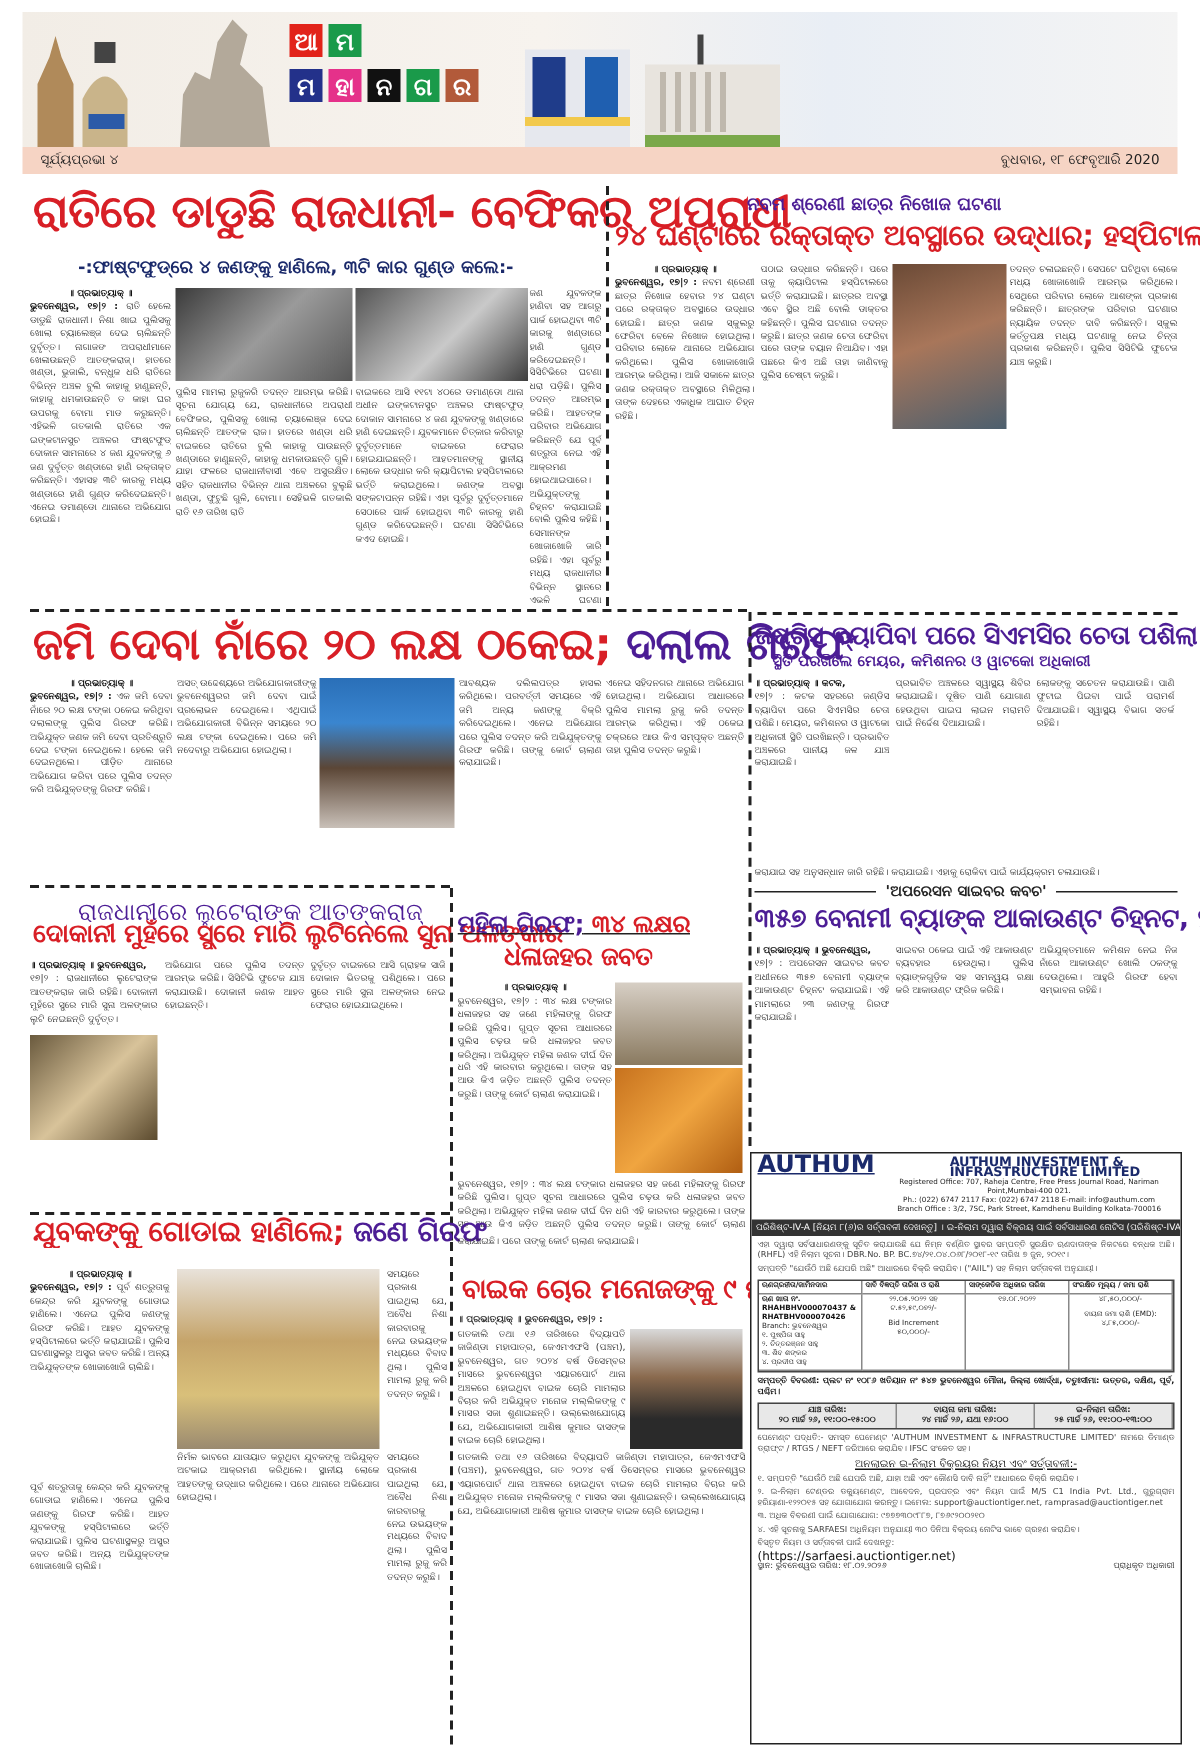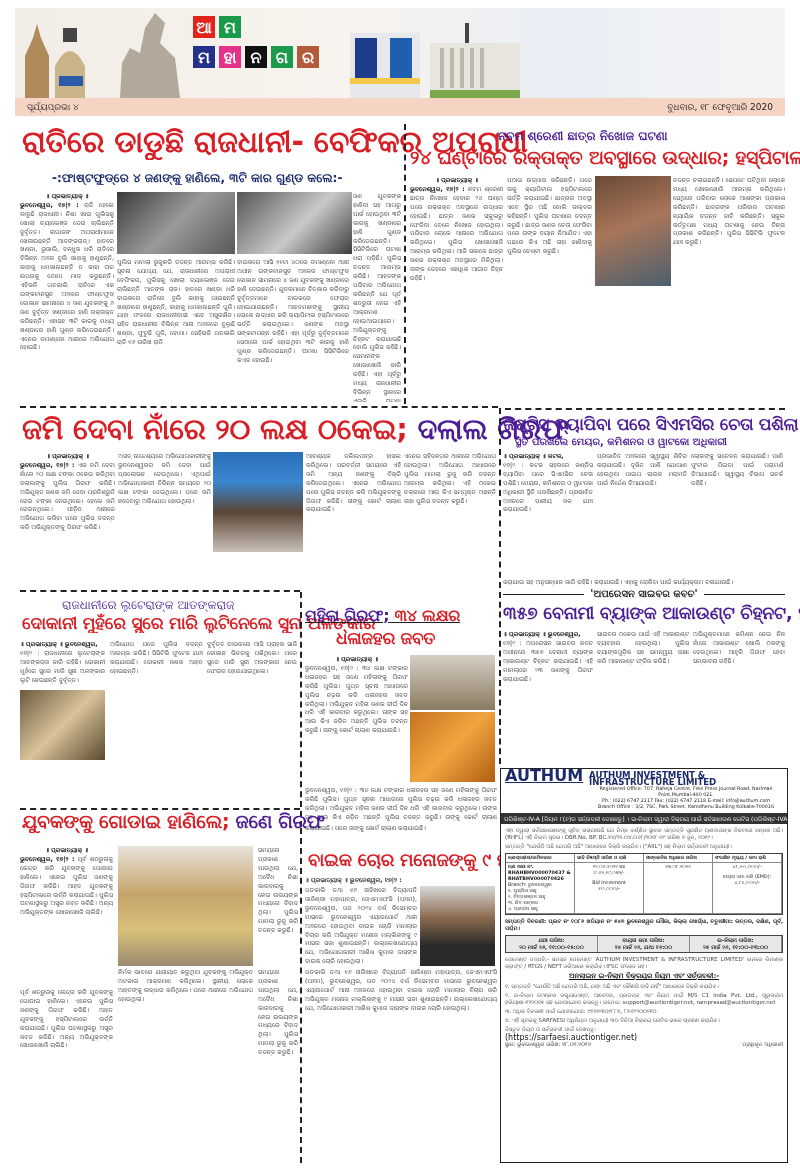--- a/index.html
+++ b/index.html
@@ -27,30 +27,30 @@
   .body-text { position: absolute; font-size: 6.2px; line-height: 8.9px; color: #333; text-align: justify; overflow: hidden; }
   .byline { font-weight: bold; color: #111; }
   .dash-h { position: absolute; height: 0; border-top: 2px dashed #222; }
   .dash-v { position: absolute; width: 0; border-left: 2px dashed #222; }
   .photo { position: absolute; overflow: hidden; }
 
   
   .ad { position: absolute; left: 500px; top: 768px; width: 288px; height: 395px; border: 1px solid #222; background: #fff; font-size: 5.5px; line-height: 7px; overflow: hidden; }
   .ad-head { display: flex; align-items: flex-start; padding: 3px 4px 1px 4px; }
   .ad-logo { font-size: 16px; color: #1b2a6b; text-decoration: underline; font-weight: bold; margin-right: 6px; }
-  .ad-company { font-size: 8.6px; font-weight: bold; color: #1b2a6b; letter-spacing: -0.1px; }
+  .ad-company { font-size: 8.6px; font-weight: bold; color: #1b2a6b; letter-spacing: -0.1px; margin-left: 44px; }
   .ad-addr { text-align: center; font-size: 4.8px; line-height: 6px; color: #222; }
   .ad-band { background: #333; color: #fff; font-size: 6px; padding: 2px 3px; margin: 2px 0; white-space: nowrap; overflow: hidden; }
   .ad-p { padding: 1px 4px; color: #444; text-align: justify; }
   .ad-table { margin: 2px 4px; border: 1px solid #444; display: grid; grid-template-columns: 1fr 1fr 1fr 1fr; }
   .ad-cell { border-right: 1px solid #888; border-bottom: 1px solid #888; padding: 1px 2px; min-height: 8px; font-size: 4.8px; line-height: 6px; }
   .ad-bold { font-weight: bold; color: #111; }
   .ad-dates { margin: 2px 4px; display: grid; grid-template-columns: 1fr 1fr 1fr; border: 1px solid #444; background: #e8e8e8; }
   .ad-dates div { text-align: center; font-size: 5.5px; font-weight: bold; padding: 1px; border-right: 1px solid #888; }
-  .ad-title2 { text-align: center; font-weight: bold; text-decoration: underline; font-size: 7px; margin: 2px 0; color: #111; }
+  .ad-title2 { text-align: center; font-weight: normal; text-decoration: underline; font-size: 7px; margin: 2px 0; color: #111; }
   .ad-url { font-weight: normal; font-size: 8px; color: #111; padding: 0 4px; }
   .ad-foot { display: flex; justify-content: space-between; padding: 0 4px; font-size: 5.5px; }
 </style>
 </head>
 <body>
 
 <div class="masthead">
   <svg class="mh-temple" viewBox="0 0 150 82">
     <path d="M10 82 L10 40 L18 22 L22 8 L26 22 L34 40 L34 82 Z" fill="#b08a5a"></path>
     <path d="M40 82 L40 50 Q55 20 70 50 L70 82 Z" fill="#c9b48a"></path>
@@ -145,21 +145,21 @@
 <div class="sub black" style="left:515px;top:436px;font-size:10px;font-weight:bold;">ସ୍ଥିତି ପରଖିଲେ ମେୟର, କମିଶନର ଓ ୱାଟକୋ ଅଧିକାରୀ</div>
 <div class="body-text" style="left:503px;top:452px;width:90px;height:115px;">
   <div class="byline">॥ ପ୍ରଭାତ୍ୟାକ୍ ॥ କଟକ,</div>
   <span>୧୭|୨ : କଟକ ସହରରେ ଜଣ୍ଡିସ ବ୍ୟାପିବା ପରେ ସିଏମସିର ଚେତା ପଶିଛି। ମେୟର, କମିଶନର ଓ ୱାଟକୋ ଅଧିକାରୀ ସ୍ଥିତି ପରଖିଛନ୍ତି। ପ୍ରଭାବିତ ଅଞ୍ଚଳରେ ପାନୀୟ ଜଳ ଯାଞ୍ଚ କରାଯାଇଛି।</span>
 </div>
 <div class="body-text" style="left:597px;top:452px;width:90px;height:115px;">ପ୍ରଭାବିତ ଅଞ୍ଚଳରେ ସ୍ୱାସ୍ଥ୍ୟ ଶିବିର କରାଯାଇଛି। ଦୂଷିତ ପାଣି ଯୋଗାଣ ହେଉଥିବା ପାଇପ ଲାଇନ ମରାମତି ପାଇଁ ନିର୍ଦ୍ଦେଶ ଦିଆଯାଇଛି।</div>
 <div class="body-text" style="left:691px;top:452px;width:92px;height:115px;">ଲୋକଙ୍କୁ ସଚେତନ କରାଯାଉଛି। ପାଣି ଫୁଟାଇ ପିଇବା ପାଇଁ ପରାମର୍ଶ ଦିଆଯାଇଛି। ସ୍ୱାସ୍ଥ୍ୟ ବିଭାଗ ସତର୍କ ରହିଛି।</div>
 
 <div class="dash-h" style="left:20px;top:590px;width:280px;"></div>
 
-<div class="sub black" style="left:62px;top:598px;font-size:12px;">ରାଜଧାନୀରେ ଲୁଟେରାଙ୍କ ଆତଙ୍କରାଜ୍</div>
+<div class="sub black" style="left:52px;top:598px;font-size:16px;">ରାଜଧାନୀରେ ଲୁଟେରାଙ୍କ ଆତଙ୍କରାଜ୍</div>
 <div class="headline red" style="left:22px;top:613px;font-size:17px;">ଦୋକାନୀ ମୁହଁରେ ସ୍ପ୍ରେ ମାରି ଲୁଟିନେଲେ ସୁନା ଅଳଙ୍କାର</div>
 <div class="body-text" style="left:20px;top:640px;width:85px;height:165px;">
   <div class="byline">॥ ପ୍ରଭାତ୍ୟାକ୍ ॥ ଭୁବନେଶ୍ୱର,</div>
   <span>୧୭|୨ : ରାଜଧାନୀରେ ଲୁଟେରାଙ୍କ ଆତଙ୍କରାଜ ଜାରି ରହିଛି। ଦୋକାନୀ ମୁହଁରେ ସ୍ପ୍ରେ ମାରି ସୁନା ଅଳଙ୍କାର ଲୁଟି ନେଇଛନ୍ତି ଦୁର୍ବୃତ୍ତ।</span>
 </div>
 <div class="photo" style="left:20px;top:690px;width:85px;height:70px;background:linear-gradient(135deg,#6a5a3e,#d8c39a 50%,#5b4a2e);"></div>
 <div class="body-text" style="left:110px;top:640px;width:93px;height:165px;">ଅଭିଯୋଗ ପରେ ପୁଲିସ ତଦନ୍ତ ଆରମ୍ଭ କରିଛି। ସିସିଟିଭି ଫୁଟେଜ ଯାଞ୍ଚ କରାଯାଉଛି। ଦୋକାନୀ ଜଣକ ଆହତ ହୋଇଛନ୍ତି।</div>
 <div class="body-text" style="left:207px;top:640px;width:90px;height:165px;">ଦୁର୍ବୃତ୍ତ ବାଇକରେ ଆସି ଗ୍ରାହକ ସାଜି ଦୋକାନ ଭିତରକୁ ପଶିଥିଲେ। ପରେ ସ୍ପ୍ରେ ମାରି ସୁନା ଅଳଙ୍କାର ନେଇ ଫେରାର ହୋଇଯାଇଥିଲେ।</div>
 
 <div class="dash-v" style="left:300px;top:592px;height:235px;"></div>

